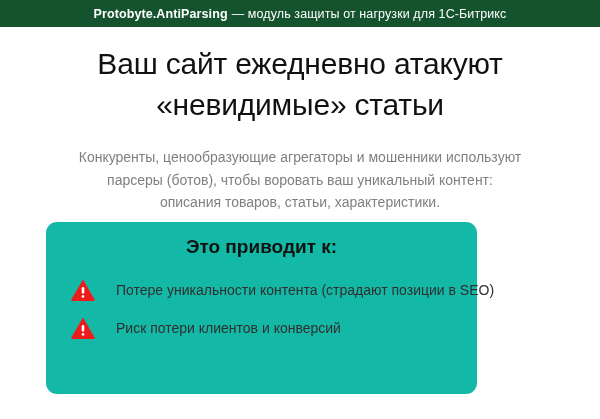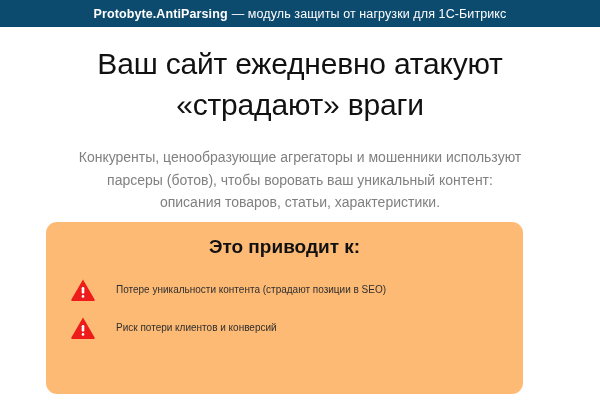--- a/index.html
+++ b/index.html
@@ -11,21 +11,21 @@
     height: 419px;
     background: #ffffff;
     font-family: "Liberation Sans", sans-serif;
     overflow: hidden;
     position: relative;
   }
 
   
   .topbar {
     height: 27px;
-    background: #0c4a6e;
+    background: #14532d;
     display: flex;
     align-items: center;
     justify-content: center;
     color: #ffffff;
     font-size: 12.5px;
     letter-spacing: 0.1px;
     white-space: nowrap;
   }
   .topbar .brand {
     font-weight: bold;
@@ -61,23 +61,23 @@
   }
   .intro .line {
     display: block;
   }
 
   
   .card {
     position: absolute;
     left: 46px;
     top: 222px;
-    width: 477px;
+    width: 431px;
     height: 172px;
-    background: #fdba74;
+    background: #14b8a6;
     border-radius: 11px;
     box-sizing: border-box;
     padding: 14px 0 0 0;
   }
   .card-title {
     text-align: center;
     font-size: 19px;
     font-weight: bold;
     color: #111111;
     margin-bottom: 13px;
@@ -91,37 +91,37 @@
     height: 38px;
   }
   .warn-icon {
     width: 26px;
     height: 26px;
     flex: 0 0 26px;
     display: block;
   }
   .row-label {
     margin-left: 20px;
-    font-size: 10px;
+    font-size: 14px;
     color: #2f2f2f;
     line-height: 1.2;
     white-space: nowrap;
   }
 </style>
 </head>
 <body>
 
 <div class="topbar">
   <span class="brand">Protobyte.AntiParsing</span>
   <span class="tagline">— модуль защиты от нагрузки для 1С-Битрикс</span>
 </div>
 
 <h1 class="hero">
   <span class="line">Ваш сайт ежедневно атакуют</span>
-  <span class="line">«страдают» враги</span>
+  <span class="line">«невидимые» статьи</span>
 </h1>
 
 <p class="intro">
   <span class="line">Конкуренты, ценообразующие агрегаторы и мошенники используют</span>
   <span class="line">парсеры (ботов), чтобы воровать ваш уникальный контент:</span>
   <span class="line">описания  товаров, статьи, характеристики.</span>
 </p>
 
 <section class="card">
   <div class="card-title">Это приводит к:</div>

